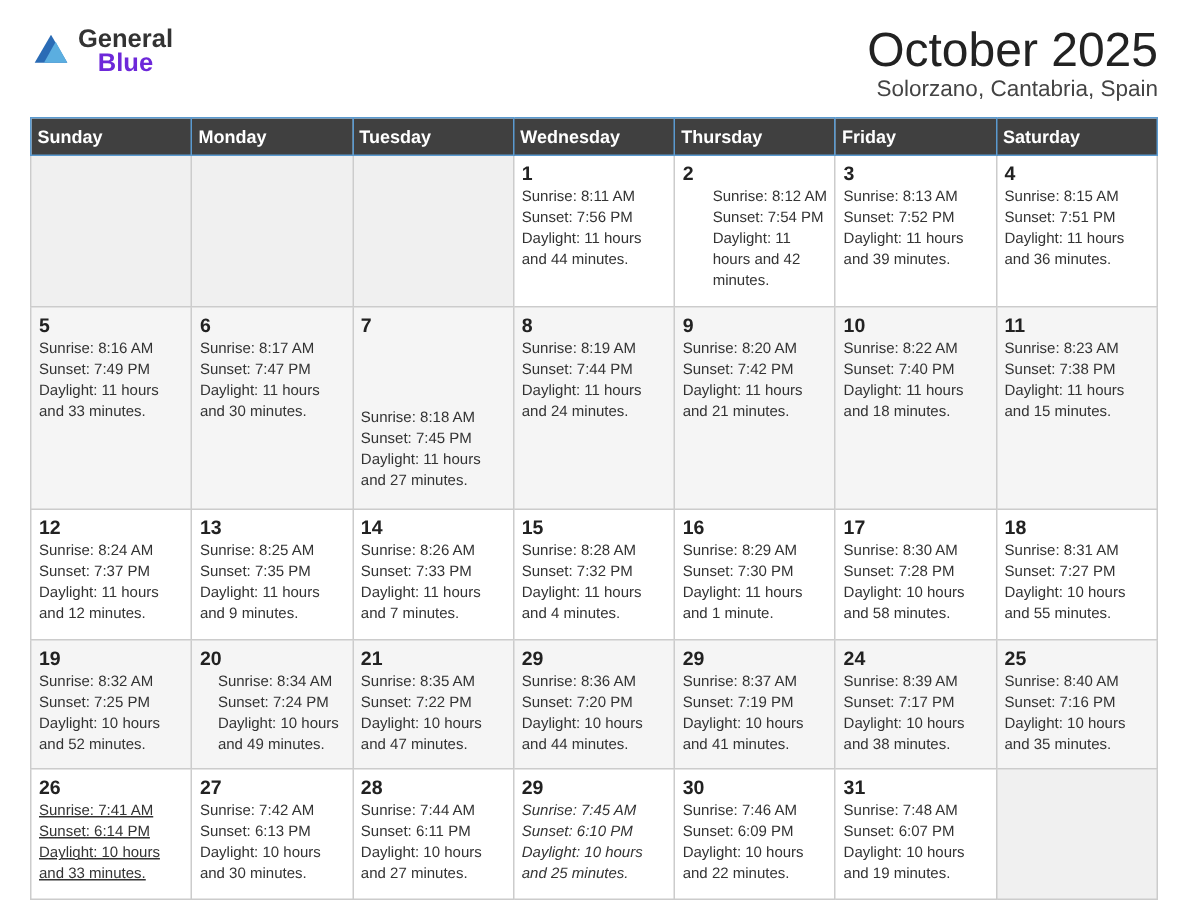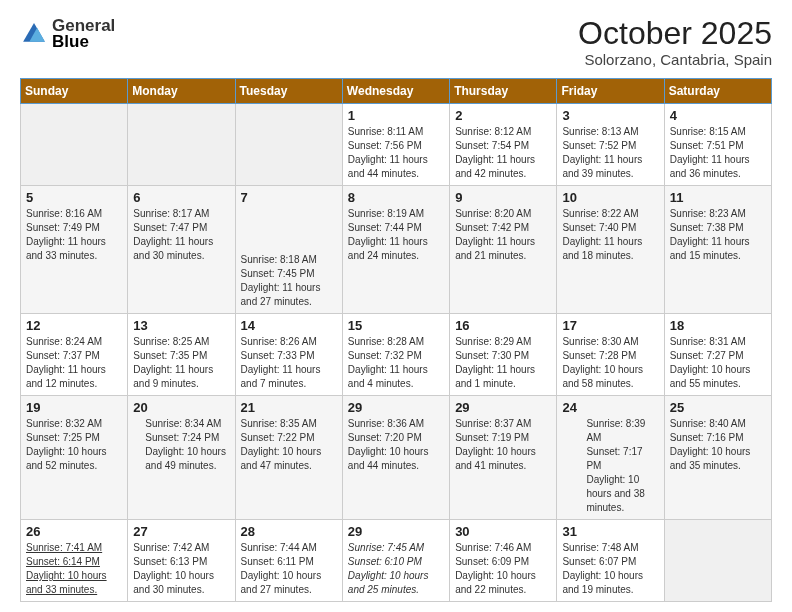--- a/index.html
+++ b/index.html
@@ -46,21 +46,21 @@
       color: #444;
     }
     .calendar {
       flex: 1;
       border: 1px solid #ccc;
       border-collapse: collapse;
       width: 100%;
       table-layout: fixed;
     }
     .calendar th {
-      background: #a16207;
+      background: #404040;
       color: #fff;
       font-size: 12px;
       font-weight: bold;
       padding: 5px 4px;
       text-align: left;
       border: 1px solid #5a9ad0;
     }
     .calendar td {
       border: 1px solid #ccc;
       vertical-align: top;
@@ -97,21 +97,21 @@
 
 <div class="page">
   <div class="header">
     <div class="logo">
       <svg class="logo-icon" viewBox="0 0 36 36">
         <polygon points="18,4 32,28 4,28" fill="#2a6bb5"></polygon>
         <polygon points="22,10 32,28 12,28" fill="#5baee0"></polygon>
       </svg>
       <div>
         <div style="font-size:17px;font-weight:bold;color:#333;">General</div>
-        <div style="font-size:17px;font-weight:bold;color:#000000;margin-top:-4px;">Blue</div>
+        <div style="font-size:17px;font-weight:bold;color:#6d28d9;margin-top:-4px;text-align:center;">Blue</div>
       </div>
     </div>
     <div class="title-area">
       <div class="month-title">October 2025</div>
       <div class="subtitle">Solorzano, Cantabria, Spain</div>
     </div>
   </div>
 
   <table class="calendar">
     <thead>
@@ -131,21 +131,21 @@
           <td class="empty" style="background: rgb(240, 240, 240);"></td>
           <td class="empty" style="background: rgb(240, 240, 240);"></td>
           <td>
             <span class="day-num">1</span>
             <div class="day-info" style="white-space: pre-line;">Sunrise: 8:11 AM
 Sunset: 7:56 PM
 Daylight: 11 hours and 44 minutes.</div>
           </td>
           <td>
             <span class="day-num">2</span>
-            <div class="day-info" style="white-space: pre-line;">Sunrise: 8:12 AM
+            <div class="day-info" style="white-space: pre-line; margin-left: 20px;">Sunrise: 8:12 AM
 Sunset: 7:54 PM
 Daylight: 11 hours and 42 minutes.</div>
           </td>
           <td>
             <span class="day-num">3</span>
             <div class="day-info" style="white-space: pre-line;">Sunrise: 8:13 AM
 Sunset: 7:52 PM
 Daylight: 11 hours and 39 minutes.</div>
           </td>
           <td>
@@ -269,21 +269,21 @@
 Daylight: 10 hours and 44 minutes.</div>
           </td>
           <td>
             <span class="day-num">29</span>
             <div class="day-info" style="white-space: pre-line;">Sunrise: 8:37 AM
 Sunset: 7:19 PM
 Daylight: 10 hours and 41 minutes.</div>
           </td>
           <td>
             <span class="day-num">24</span>
-            <div class="day-info" style="white-space: pre-line; margin-left: 24px;">Sunrise: 8:39 AM
+            <div class="day-info" style="white-space: pre-line;">Sunrise: 8:39 AM
 Sunset: 7:17 PM
 Daylight: 10 hours and 38 minutes.</div>
           </td>
           <td>
             <span class="day-num">25</span>
             <div class="day-info" style="white-space: pre-line;">Sunrise: 8:40 AM
 Sunset: 7:16 PM
 Daylight: 10 hours and 35 minutes.</div>
           </td>
         </tr>

